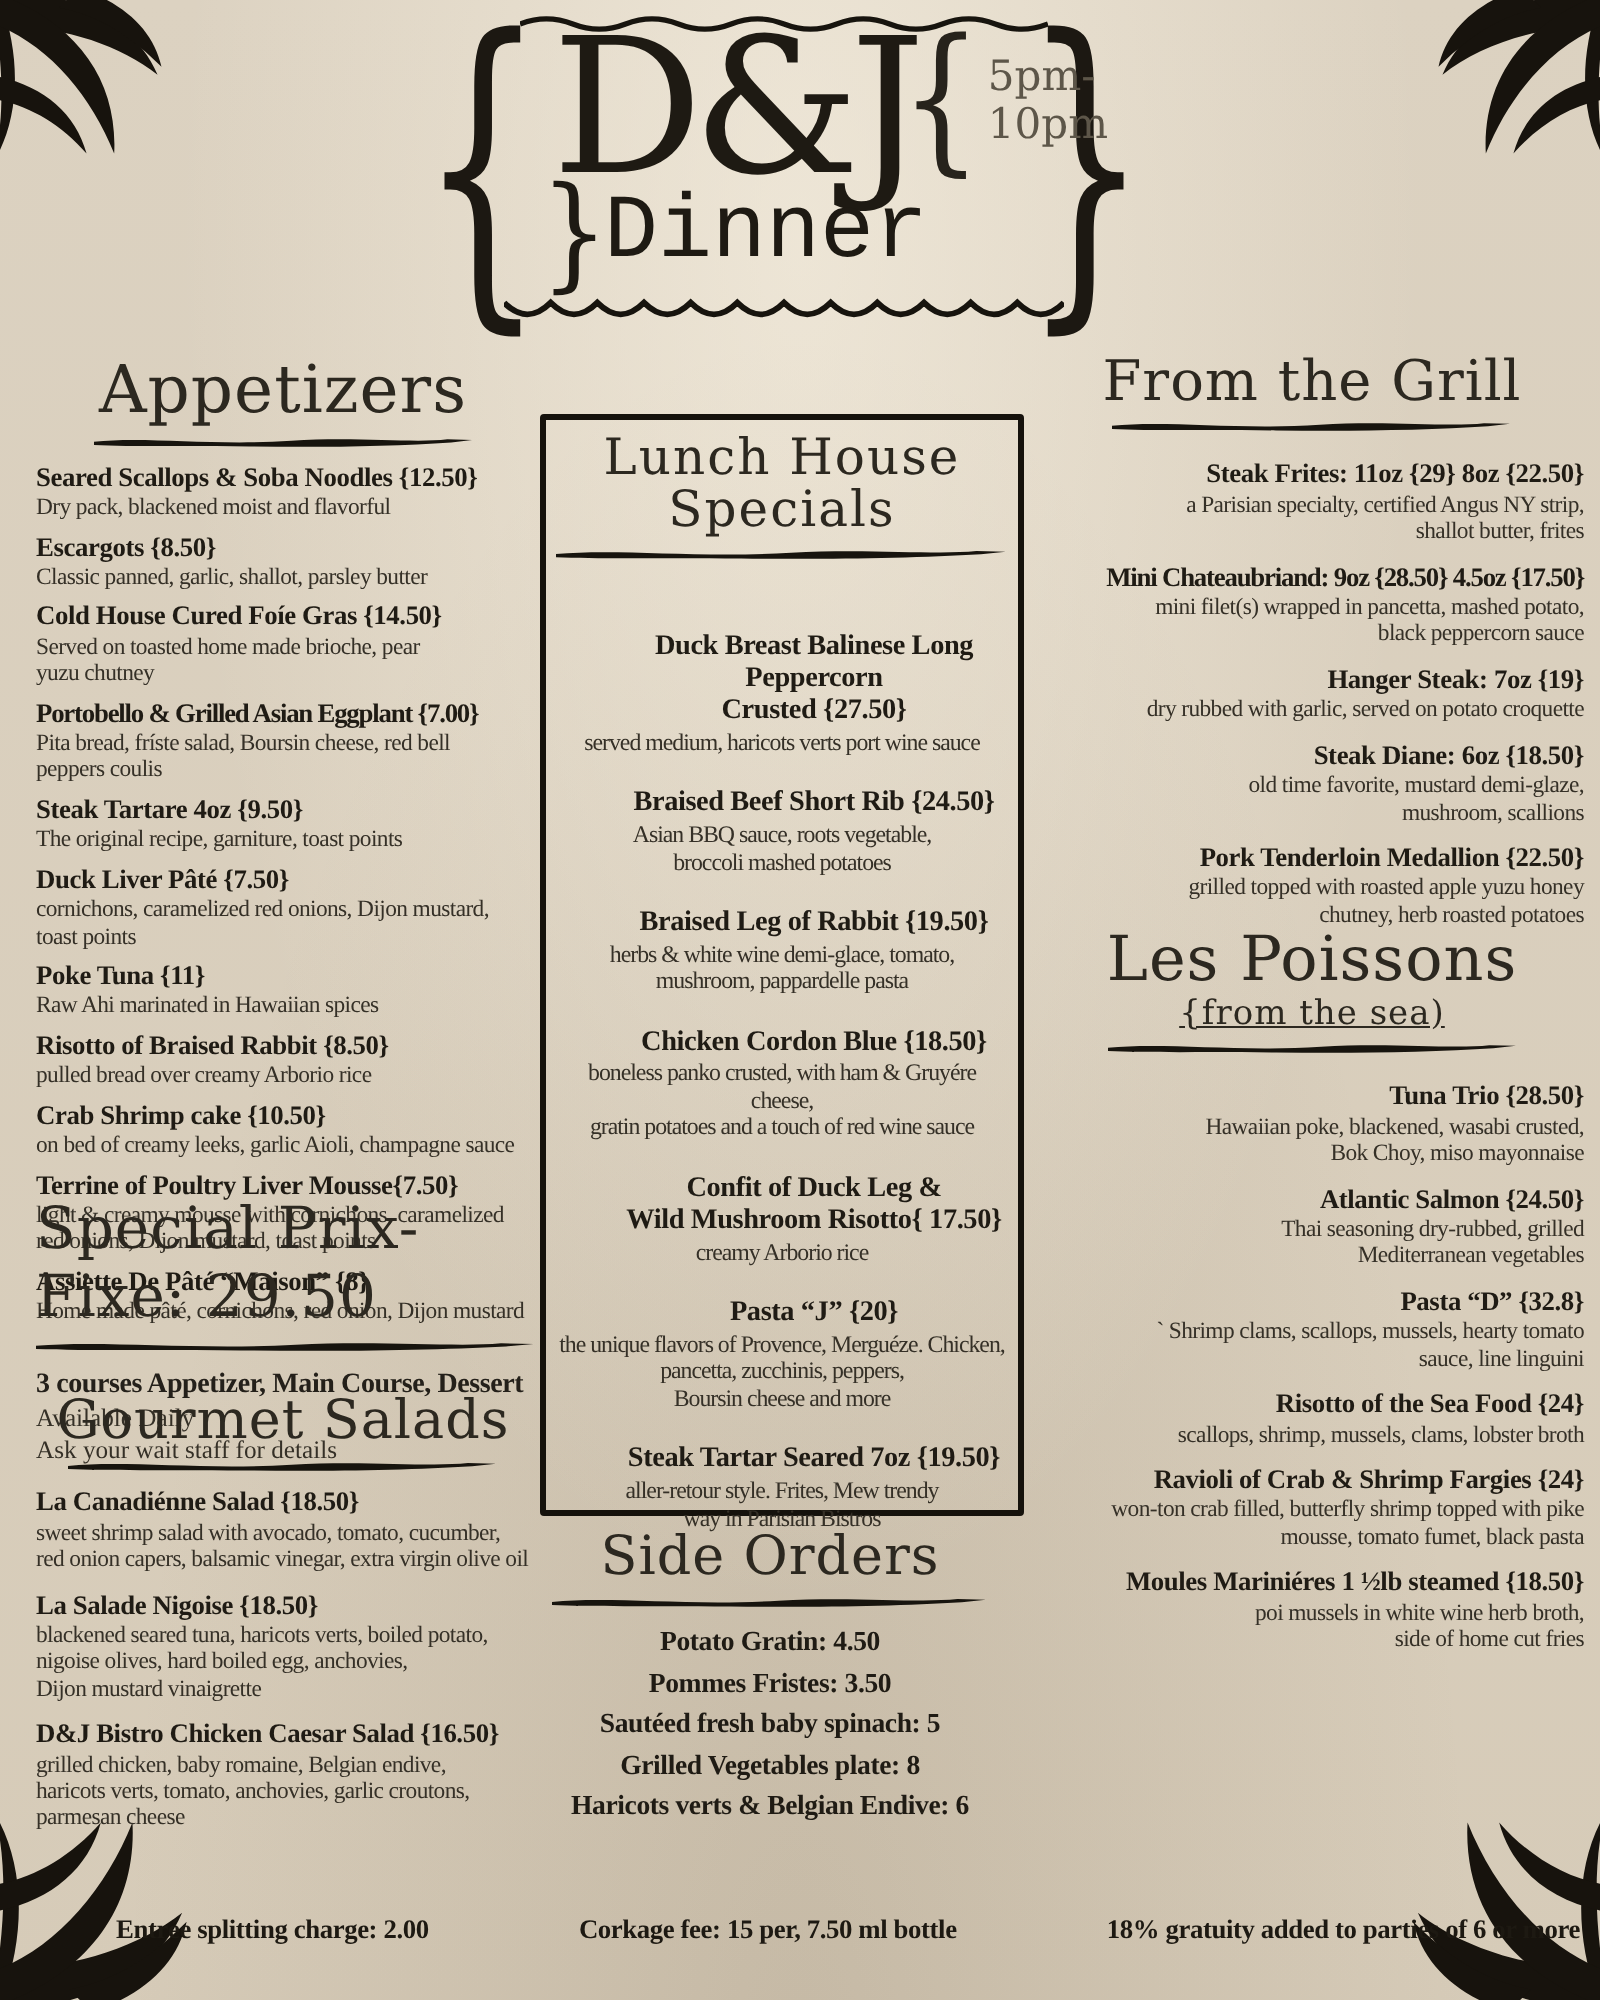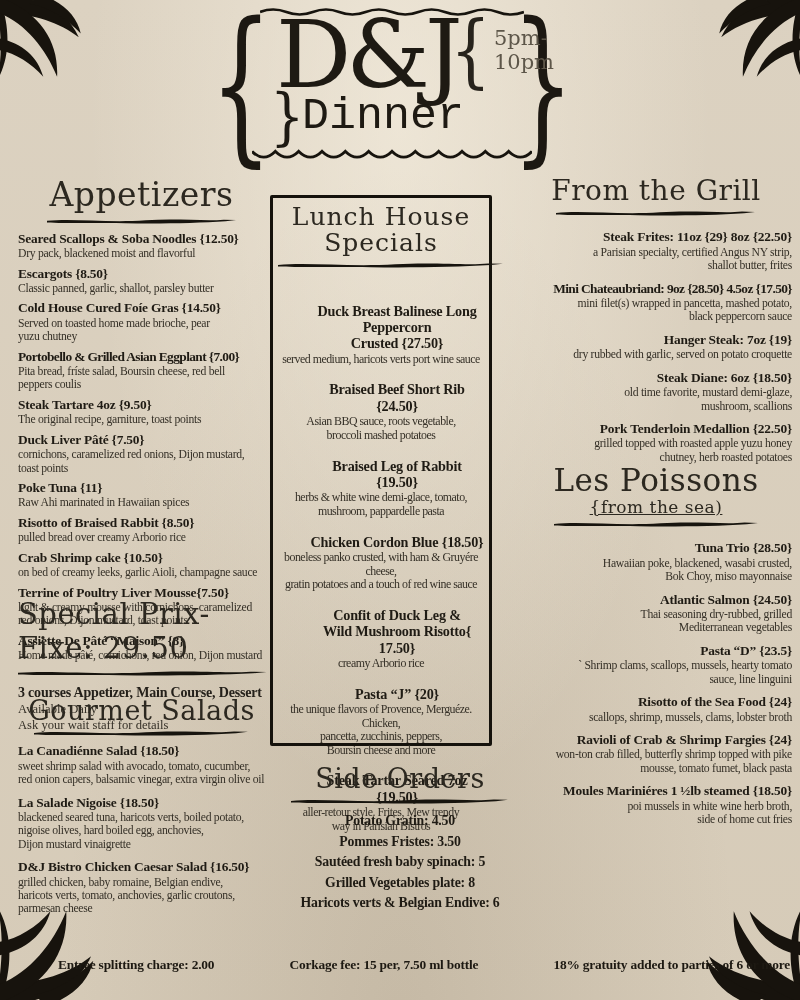--- a/index.html
+++ b/index.html
@@ -46,26 +46,26 @@
   
   .col-left{left:18px;width:247px;}
   .col-left .sec-head{margin-bottom:4px;}
   .col-right{left:520px;width:272px;text-align:right;}
   .col-right .item{margin-bottom:8px;}
   
   .pf-title{font-family:"DejaVu Serif",serif;font-size:29px;color:#2c2820;letter-spacing:0.5px;}
   .pf-bold{font-weight:bold;font-size:14px;margin-top:8px;letter-spacing:-0.2px;}
   .pf-line{font-size:12.6px;line-height:1.3;color:#353027;}
   
-  .lunchbox{left:270px;top:195px;width:222px;height:551px;border:3px solid #15120c;border-radius:2px;text-align:center;padding:6px 5px 0 5px;box-sizing:border-box;}
+  .lunchbox{left:270px;top:207px;width:242px;height:551px;border:3px solid #15120c;border-radius:2px;text-align:center;padding:6px 5px 0 5px;box-sizing:border-box;}
   .lunchbox .item{margin-bottom:15px;}
   .lunchbox .iname{font-size:14.2px;margin-left:32px;}
   .lunchbox .idesc{letter-spacing:-0.5px;font-size:11.9px;}
   
-  .sides{left:280px;top:765px;width:240px;text-align:center;}
+  .sides{left:265px;top:765px;width:240px;text-align:center;}
   .side-line{font-weight:bold;font-size:13.8px;line-height:1.48;letter-spacing:-0.2px;color:#1f1b14;}
   
   .footer{left:0;right:0;top:957px;display:flex;justify-content:space-between;padding:0 10px 0 58px;font-weight:bold;font-size:13.4px;letter-spacing:-0.2px;color:#1d1912;}
 </style>
 </head>
 <body>
 
 <svg class="fl tl" viewBox="0 0 140 140">
     <path d="M0 0 C 44 2 74 16 86 44 C 66 28 34 18 4 20 Z"></path>
     <path d="M4 0 C 18 34 16 66 3 88 C 10 60 6 28 2 6 Z"></path>
@@ -316,21 +316,21 @@
       <div class="iname">Tuna Trio {28.50}</div>
       <div class="idesc">Hawaiian poke, blackened, wasabi crusted,
 Bok Choy, miso mayonnaise</div>
     </div>
   <div class="item">
       <div class="iname">Atlantic Salmon {24.50}</div>
       <div class="idesc">Thai seasoning dry-rubbed, grilled
 Mediterranean vegetables</div>
     </div>
   <div class="item">
-      <div class="iname">Pasta “D” {23.5}</div>
+      <div class="iname">Pasta “D” {32.8}</div>
       <div class="idesc">` Shrimp clams, scallops, mussels, hearty tomato
 sauce, line linguini</div>
     </div>
   <div class="item">
       <div class="iname">Risotto of the Sea Food {24}</div>
       <div class="idesc">scallops, shrimp, mussels, clams, lobster broth</div>
     </div>
   <div class="item">
       <div class="iname">Ravioli of Crab &amp; Shrimp Fargies {24}</div>
       <div class="idesc">won-ton crab filled, butterfly shrimp topped with pike

